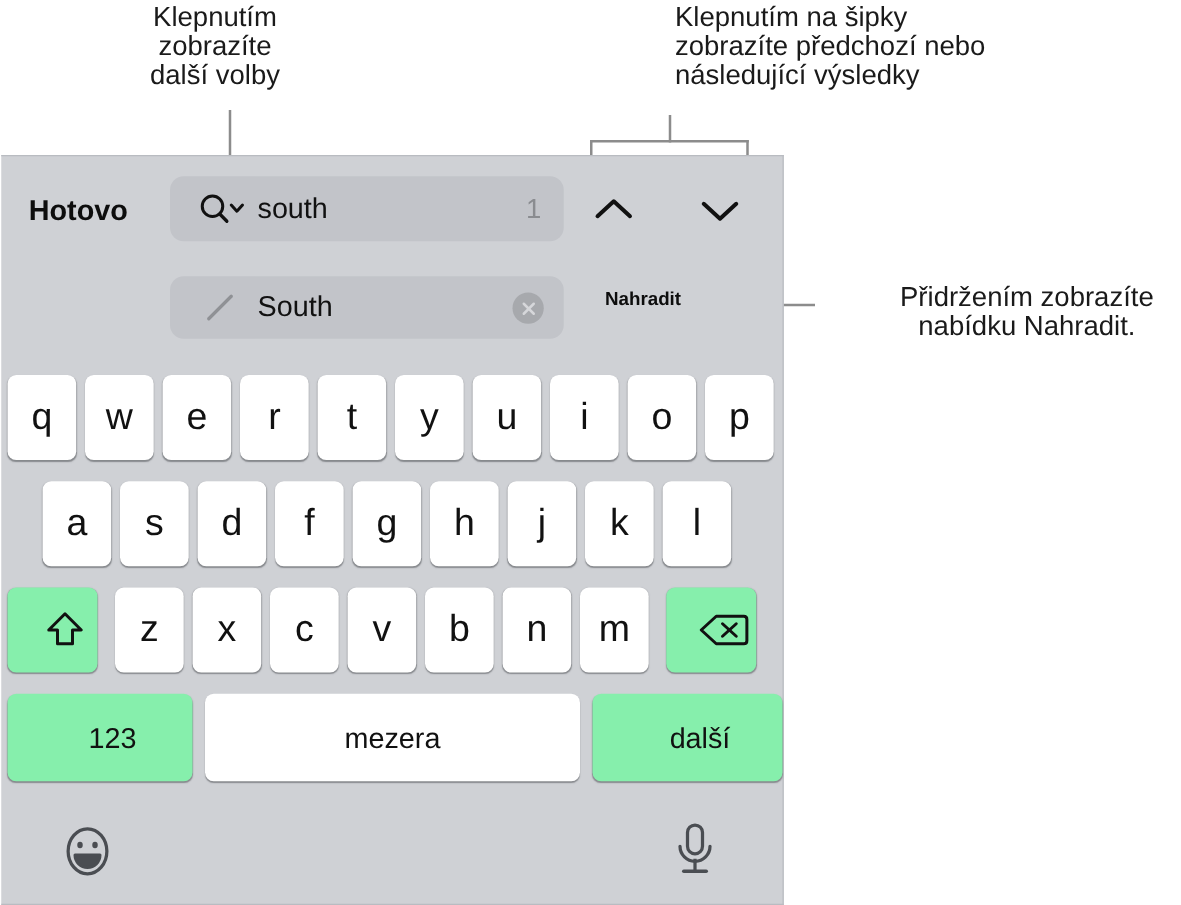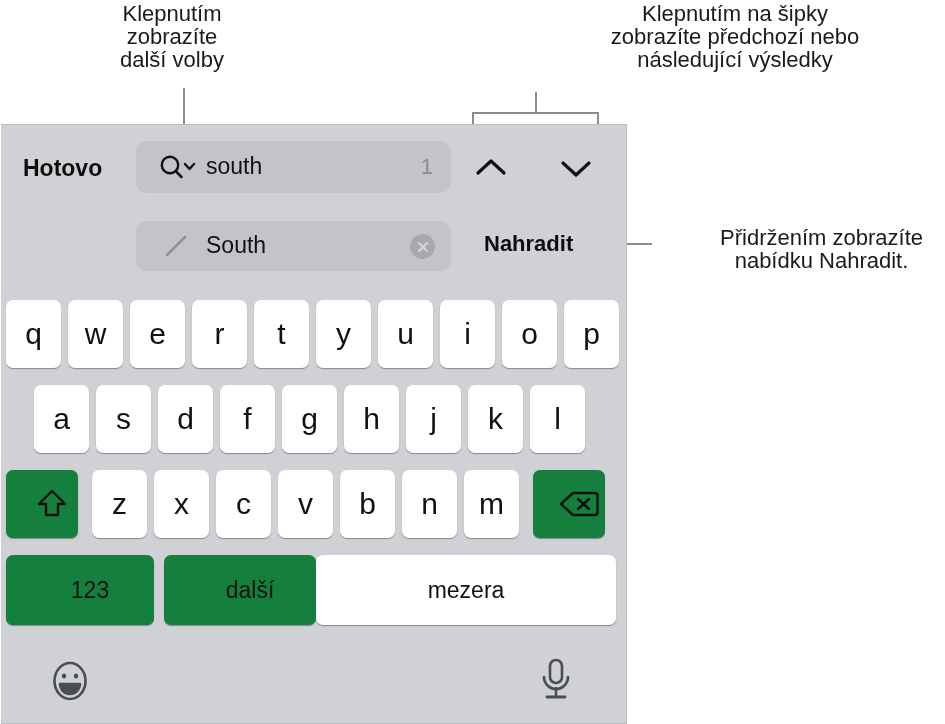--- a/index.html
+++ b/index.html
@@ -26,21 +26,21 @@
   #callout-options {
     left: 22px;
     top: 2px;
     width: 300px;
     text-align: center;
   }
   #callout-arrows {
     left: 540px;
     top: 2px;
     width: 390px;
-    text-align: center;
+    text-align: left;
   }
   #callout-replace {
     left: 659px;
     top: 226px;
     width: 285px;
     text-align: center;
     margin-left: 20px;
   }
 
   .leader {
@@ -196,21 +196,21 @@
     border-radius: 50%;
     background: #a7a9ad;
     display: flex;
     align-items: center;
     justify-content: center;
   }
   #replace-button {
     position: absolute;
     left: 483px;
     top: 10px;
-    font-size: 22px;
+    font-size: 15px;
     font-weight: bold;
     color: #0d0d0d;
   }
 
   
   .key-row {
     position: absolute;
     left: 0;
     width: 626px;
     display: flex;
@@ -226,21 +226,21 @@
     background: #ffffff;
     box-shadow: 0 1px 1px rgba(110,112,116,0.75);
     display: flex;
     align-items: center;
     justify-content: center;
     font-size: 30px;
     color: #111111;
     box-sizing: border-box;
   }
   .key.dark {
-    background: #15803d;
+    background: #86efac;
     padding-left: 20px;
   }
   .key.label-key {
     font-size: 23px;
   }
 
   
   #row-1 { padding-left: 5px; }
   #row-1 .key { width: 55px; margin-right: 7px; }
   #row-2 { padding-left: 33px; }
@@ -394,22 +394,22 @@
       <svg width="42" height="32" viewBox="0 0 42 32" aria-hidden="true">
         <path d="M15,5 L37,5 Q39.5,5 39.5,7.5 L39.5,24.5 Q39.5,27 37,27 L15,27 L3,16 Z" fill="none" stroke="#111111" stroke-width="2.4" stroke-linejoin="round"></path>
         <line x1="20" y1="11" x2="31" y2="21" stroke="#111111" stroke-width="2.4" stroke-linecap="round"></line>
         <line x1="31" y1="11" x2="20" y2="21" stroke="#111111" stroke-width="2.4" stroke-linecap="round"></line>
       </svg>
     </div>
   </div>
 
   <div class="key-row" id="row-4">
     <div class="key dark label-key key-numbers">123</div>
+    <div class="key label-key key-space">mezera</div>
     <div class="key dark label-key key-next">další</div>
-    <div class="key label-key key-space">mezera</div>
   </div>
 
   <div id="bottom-bar">
 
     <div id="emoji-button">
       <svg width="38" height="44" viewBox="0 0 38 44" aria-hidden="true">
         <ellipse cx="19" cy="22" rx="15.5" ry="18" fill="none" stroke="#4a4d52" stroke-width="2.6"></ellipse>
         <ellipse cx="13" cy="17" rx="2.2" ry="2.6" fill="#4a4d52"></ellipse>
         <ellipse cx="25" cy="17" rx="2.2" ry="2.6" fill="#4a4d52"></ellipse>
         <path d="M9,25 L29,25 A10,10 0 0,1 9,25 Z" fill="#4a4d52" stroke="#4a4d52" stroke-width="2.4" stroke-linejoin="round"></path>

